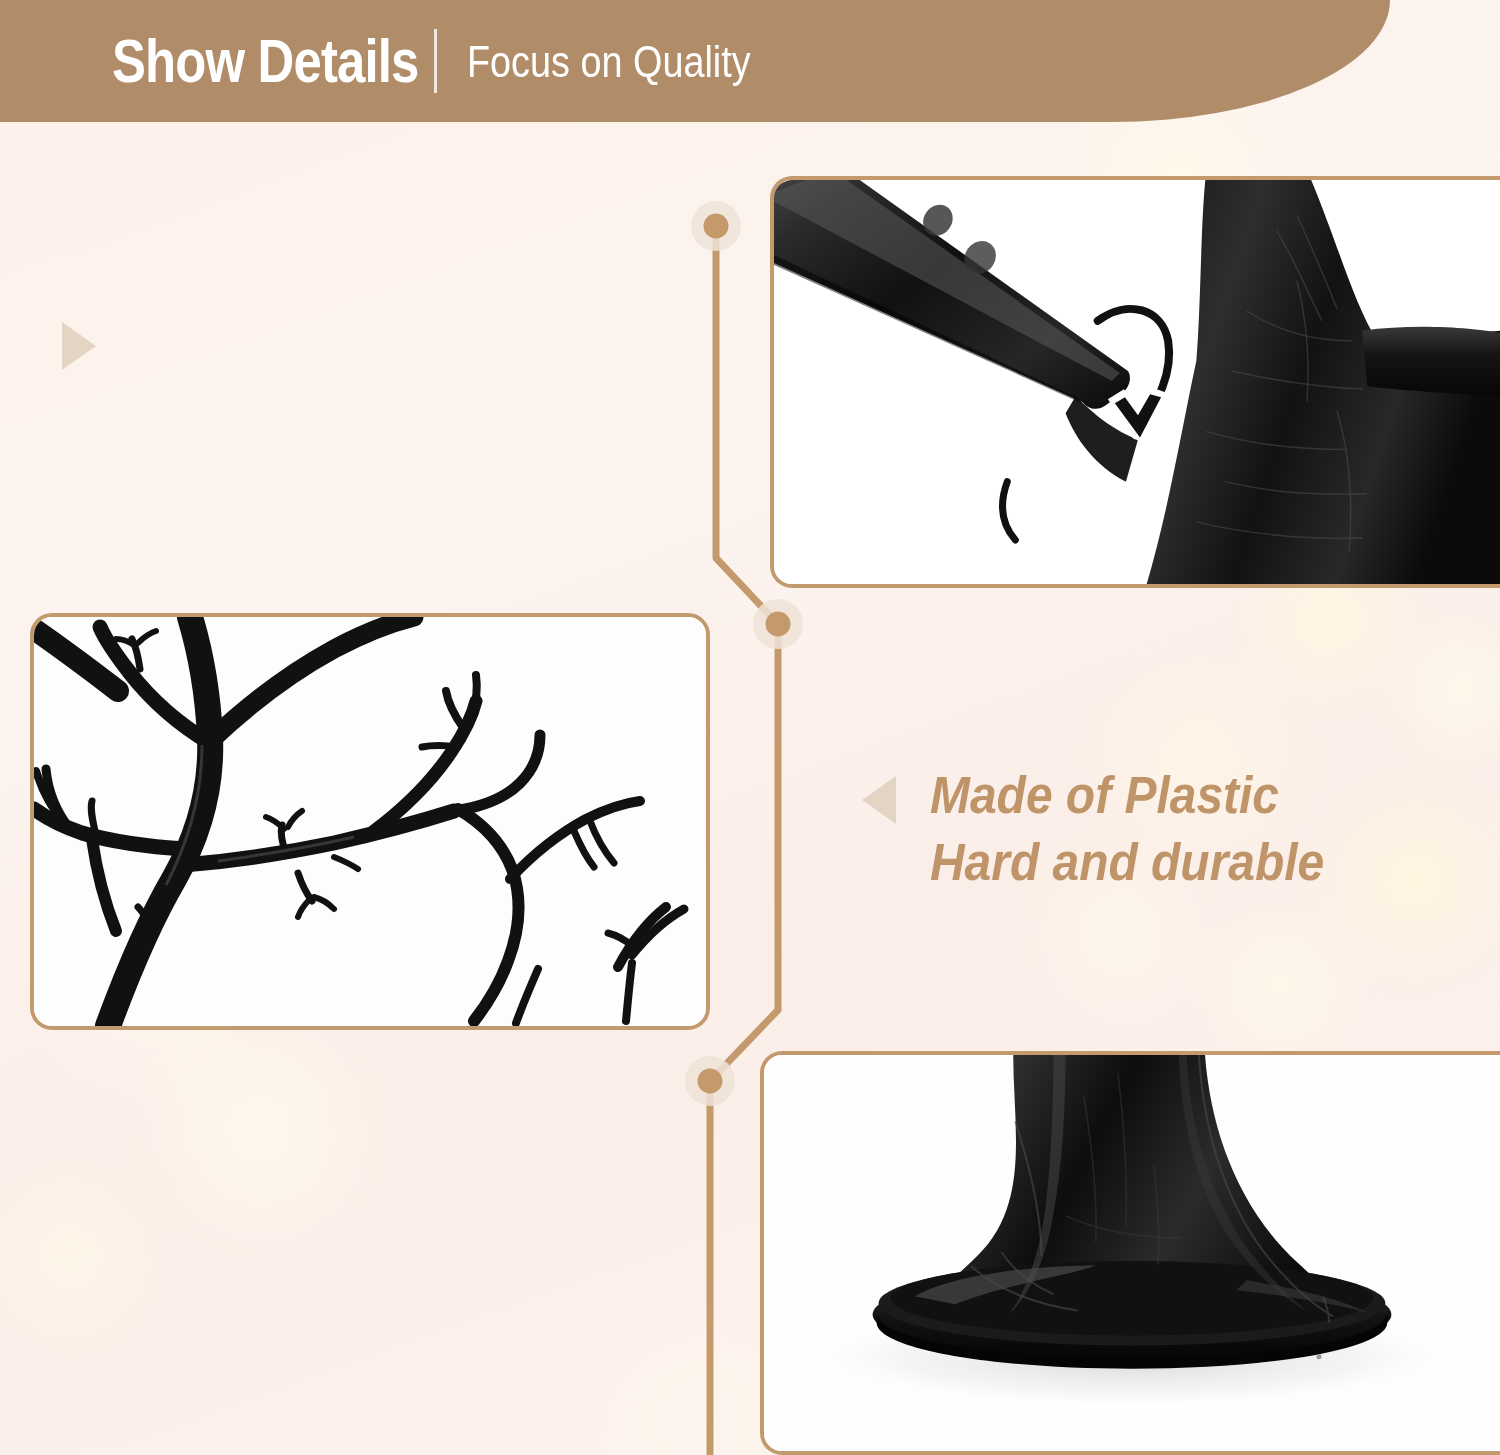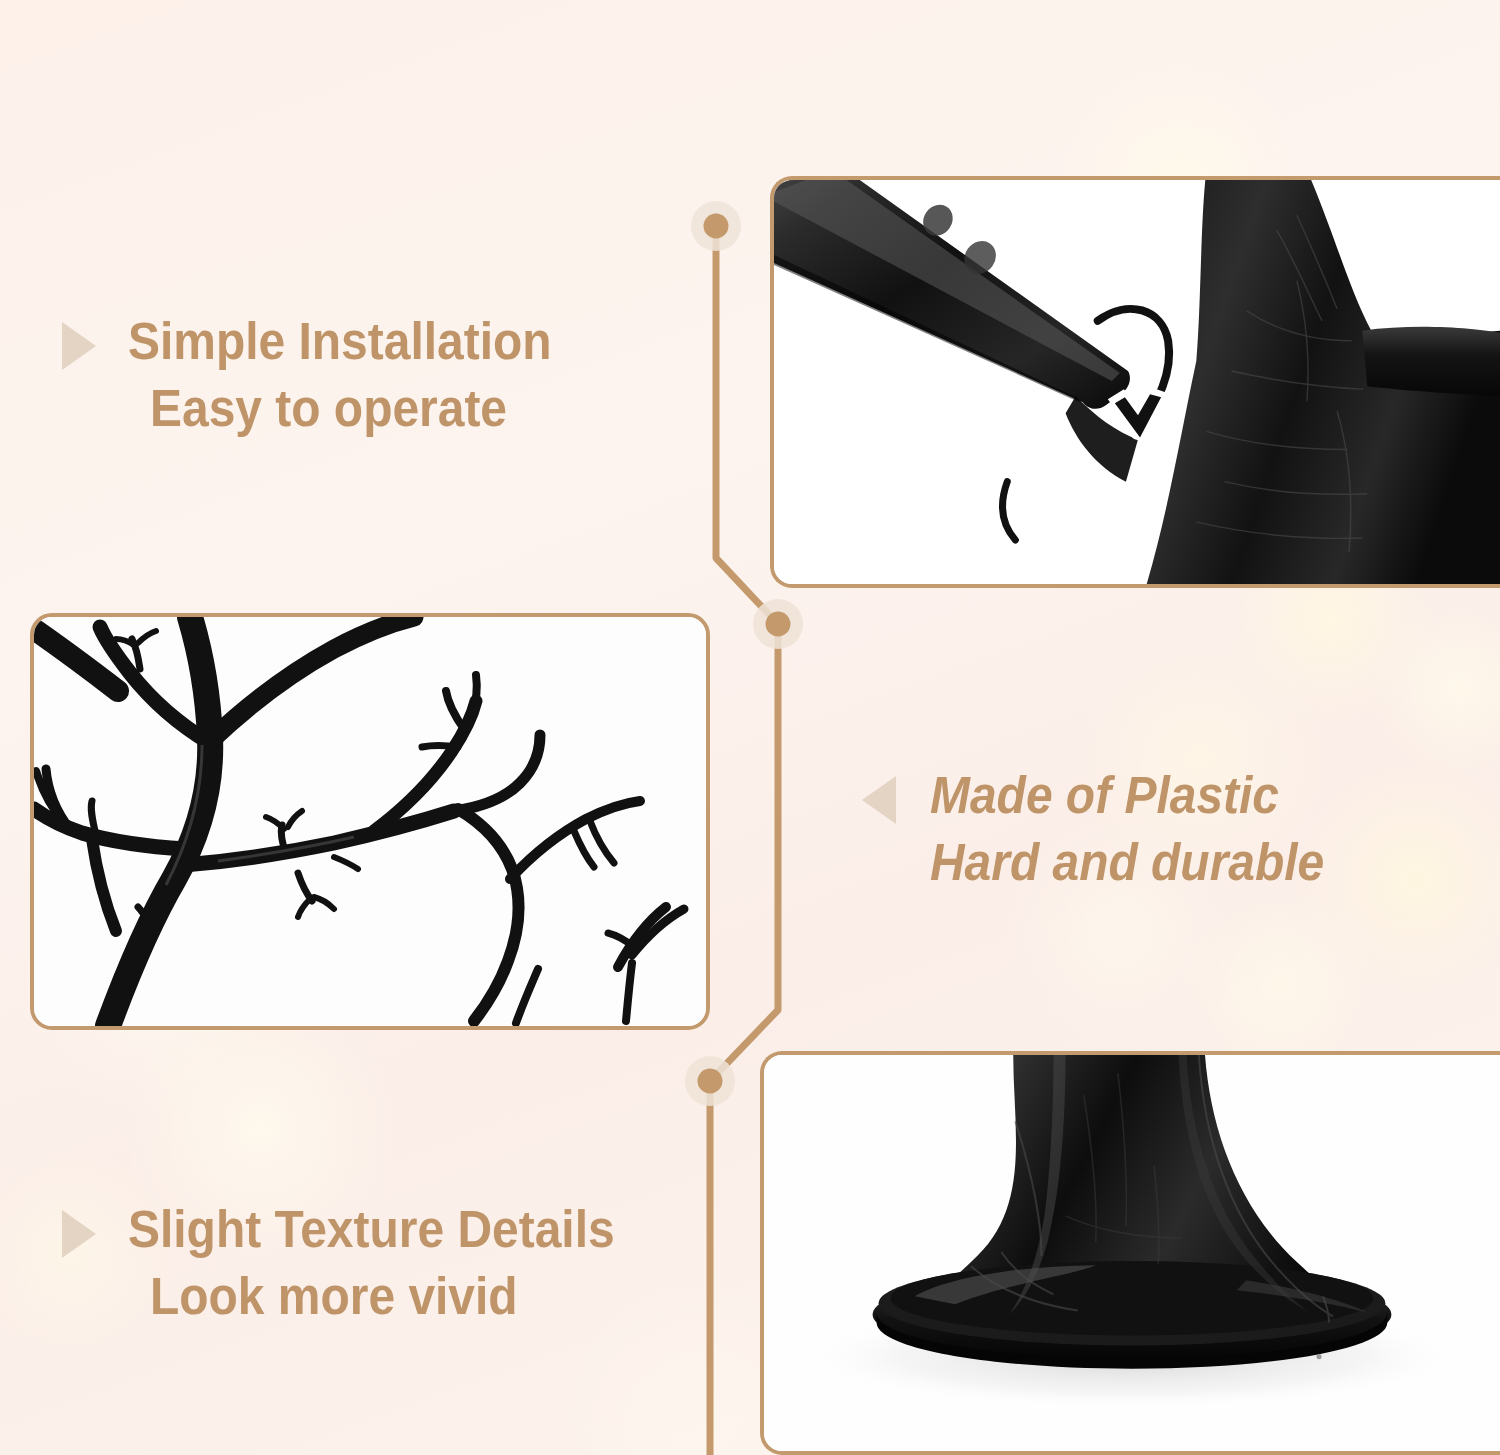--- a/index.html
+++ b/index.html
@@ -116,20 +116,25 @@
   #feat-plastic .feature-line.l2 { margin-left:0px; }
 
   #feat-texture { left:62px;  top:1196px; }
   #feat-texture .feature-line.l2 { margin-left:22px; }
 </style>
 </head>
 <body>
 
 <div id="page">
 
+  <div class="banner">
+    <div class="banner-title">Show Details</div>
+    <div class="banner-divider"></div>
+    <div class="banner-sub">Focus on Quality</div>
+  </div>
 
   <svg class="connector" viewBox="0 0 1500 1455">
     <g fill="none" stroke="#c49a6c" stroke-width="7" stroke-linecap="round" stroke-linejoin="round">
 
       <path d="M716,226 L716,558 L778,624 L778,1010 L710,1081 L710,1455"></path>
     </g>
 
     <g>
       <circle cx="716" cy="226" r="25" fill="#efe3d7" opacity=".85"></circle>
       <circle cx="716" cy="226" r="12.5" fill="#c49a6c"></circle>
@@ -337,35 +342,24 @@
         <path d="M388,110 C392,150 394,182 392,208"></path>
         <path d="M300,160 C330,174 372,182 416,182"></path>
       </g>
 
       <circle cx="552" cy="300" r="2.5" fill="#9a9a9a"></circle>
     </svg>
   </div>
 
   <div class="feature" id="feat-install">
     <div class="tri tri-right"></div>
-    <div class="feature-text">
-      <div class="feature-line">Simple Installation</div>
-      <div class="feature-line l2">Easy to operate</div>
-    </div>
   </div>
 
   <div class="feature right" id="feat-plastic">
     <div class="tri tri-left"></div>
     <div class="feature-text">
       <div class="feature-line">Made of Plastic</div>
       <div class="feature-line l2">Hard and durable</div>
     </div>
   </div>
 
-  <div class="feature" id="feat-texture">
-    <div class="tri tri-right"></div>
-    <div class="feature-text">
-      <div class="feature-line">Slight Texture Details</div>
-      <div class="feature-line l2">Look more vivid</div>
-    </div>
-  </div>
 
 </div>
 
 </body></html>

